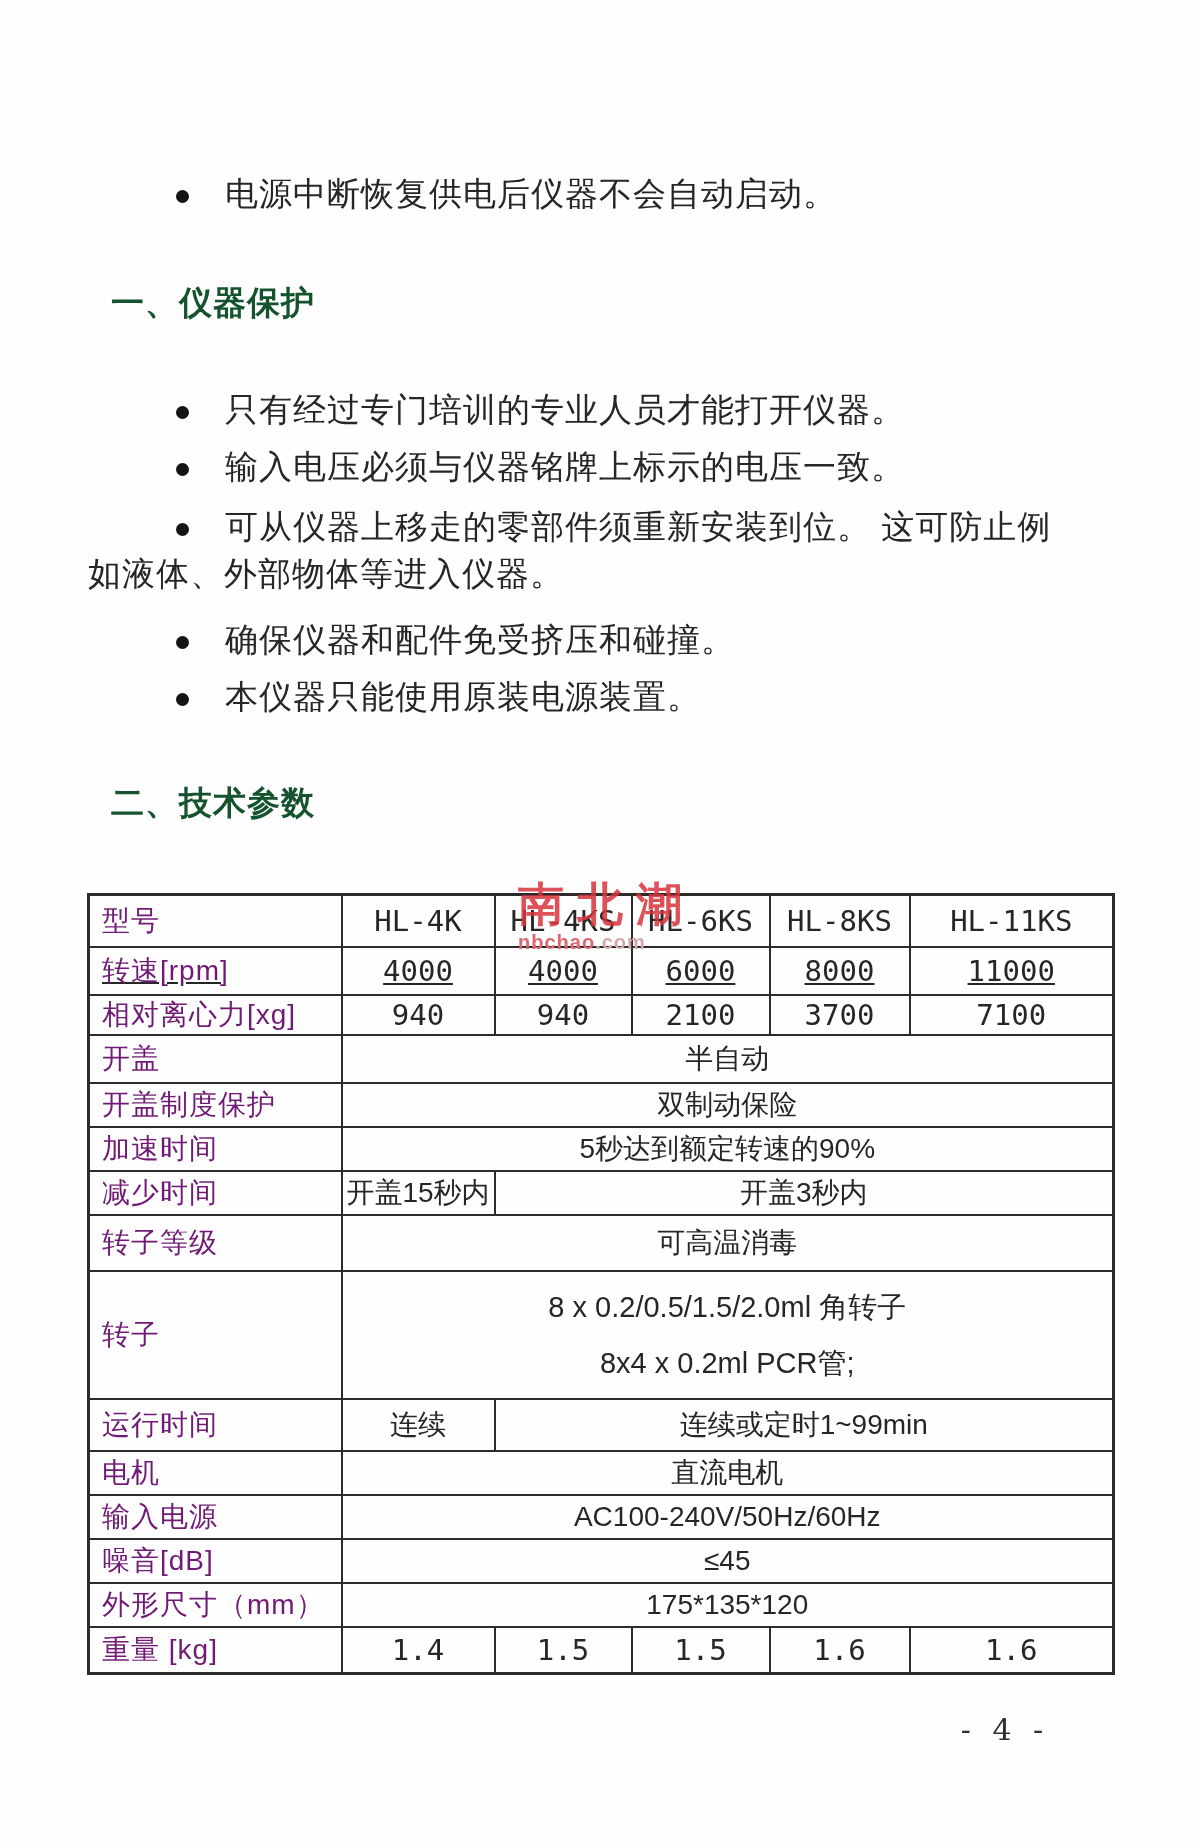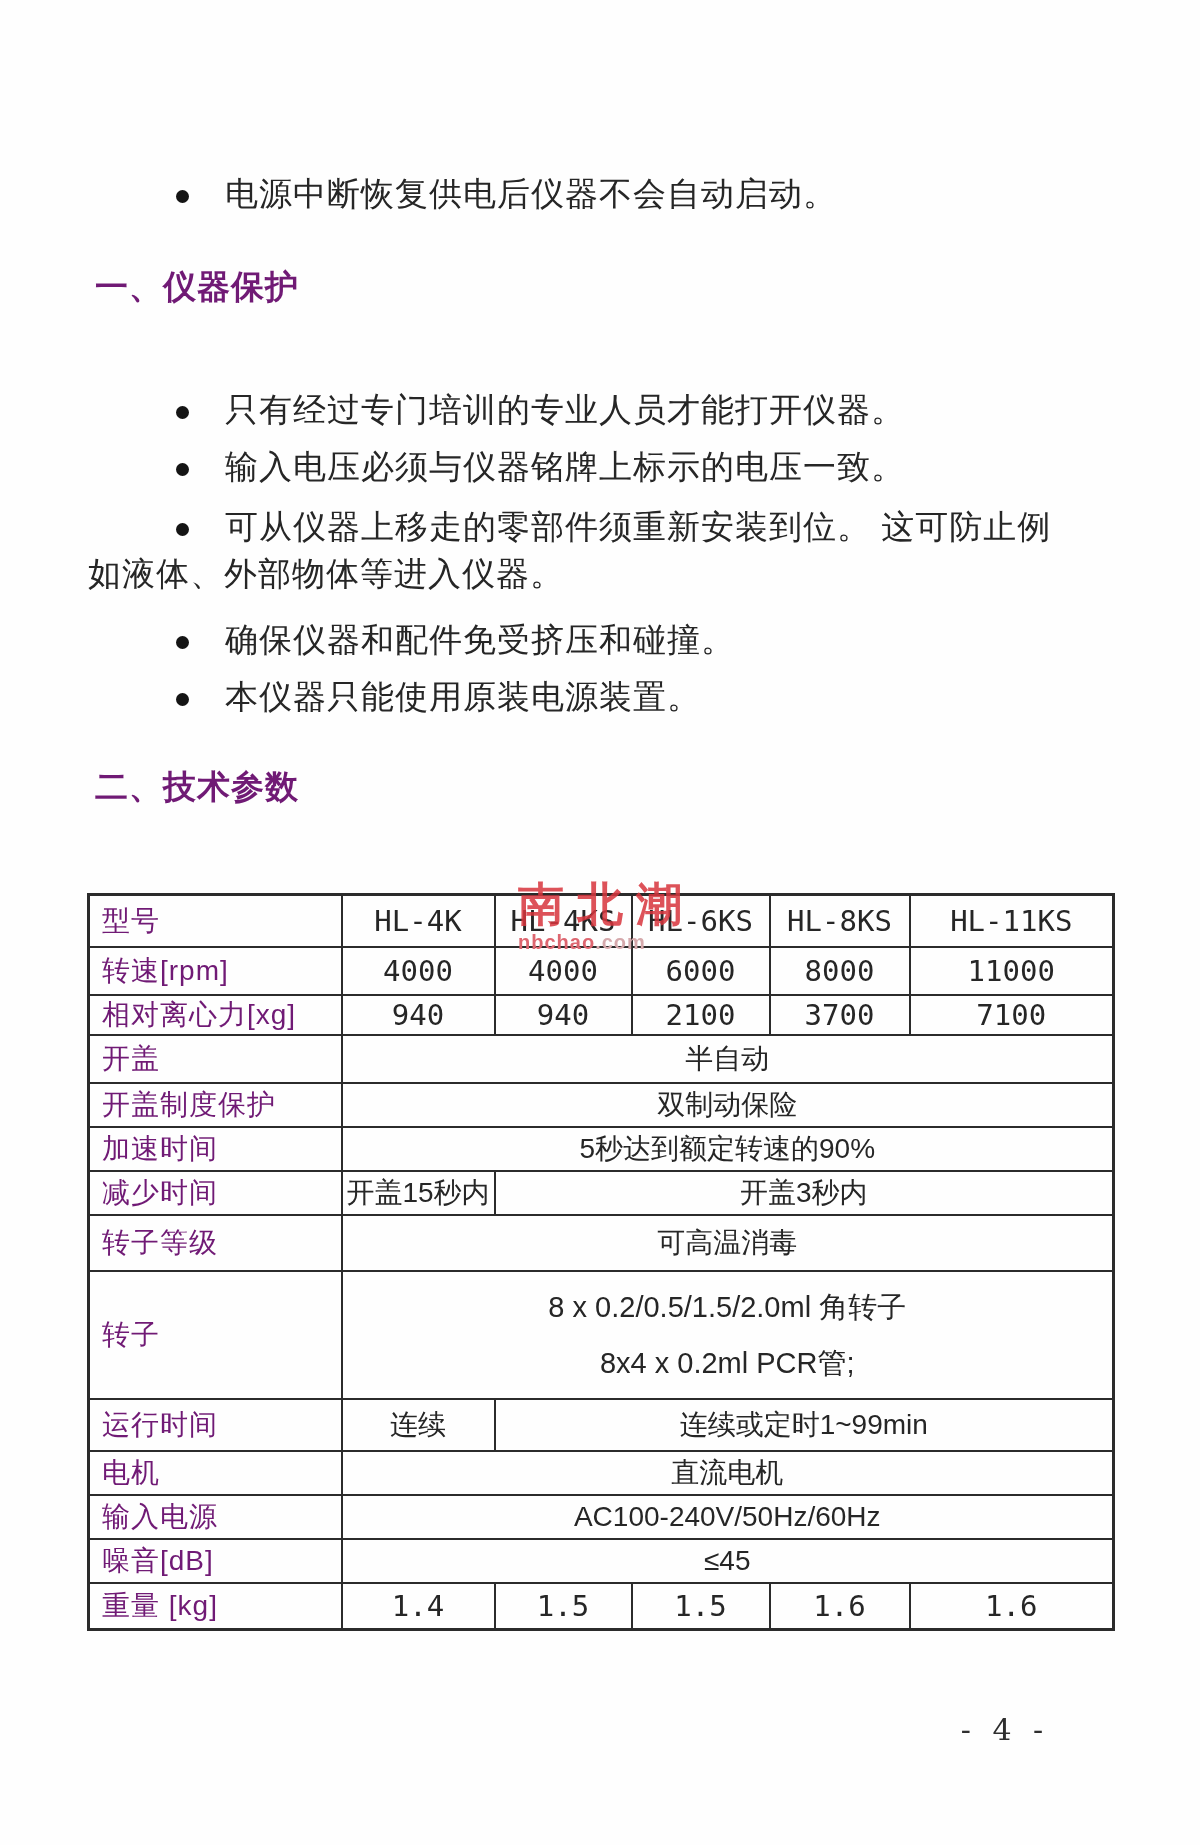--- a/index.html
+++ b/index.html
@@ -30,21 +30,21 @@
   }
   .cont-line{
     left:88px;width:952px;
     font-size:33px;line-height:47px;letter-spacing:1px;
     color:#262626;white-space:nowrap;
   }
   
   .sec-title{
     left:95px;
     font-size:33px;line-height:48px;font-weight:bold;
-    letter-spacing:1px;color:#701a75;margin:0;
+    letter-spacing:1px;color:#14532d;margin:16px;
     white-space:nowrap;
     text-align:center;
   }
   
   .spec-table{
     position:absolute;left:87px;top:893px;
     width:1025px;
     border-collapse:collapse;
     table-layout:fixed;
     font-size:28px;color:#262626;
@@ -127,21 +127,21 @@
       </colgroup>
     <tbody id="specBody">
         <tr style="height: 52px;">
           <td class="lbl">型号</td>
           <td class="val lat">HL-4K</td>
           <td class="val lat">HL-4KS</td>
           <td class="val lat">HL-6KS</td>
           <td class="val lat">HL-8KS</td>
           <td class="val lat">HL-11KS</td>
         </tr>
-        <tr style="height: 48px;">
+        <tr style="height: 48px; text-decoration: underline;">
           <td class="lbl">转速[rpm]</td>
           <td class="val lat">4000</td>
           <td class="val lat">4000</td>
           <td class="val lat">6000</td>
           <td class="val lat">8000</td>
           <td class="val lat">11000</td>
         </tr>
         <tr style="height: 40px;">
           <td class="lbl">相对离心力[xg]</td>
           <td class="val lat">940</td>
@@ -186,20 +186,24 @@
           <td colspan="5" class="val">直流电机</td>
         </tr>
         <tr style="height: 44px;">
           <td class="lbl">输入电源</td>
           <td colspan="5" class="val">AC100-240V/50Hz/60Hz</td>
         </tr>
         <tr style="height: 44px;">
           <td class="lbl">噪音[dB]</td>
           <td colspan="5" class="val">≤45</td>
         </tr>
+        <tr style="height: 44px;">
+          <td class="lbl">外形尺寸（mm）</td>
+          <td colspan="5" class="val">175*135*120</td>
+        </tr>
         <tr style="height: 47px;">
           <td class="lbl">重量 [kg]</td>
           <td class="val lat">1.4</td>
           <td class="val lat">1.5</td>
           <td class="val lat">1.5</td>
           <td class="val lat">1.6</td>
           <td class="val lat">1.6</td>
         </tr>
       </tbody>
   </table>

